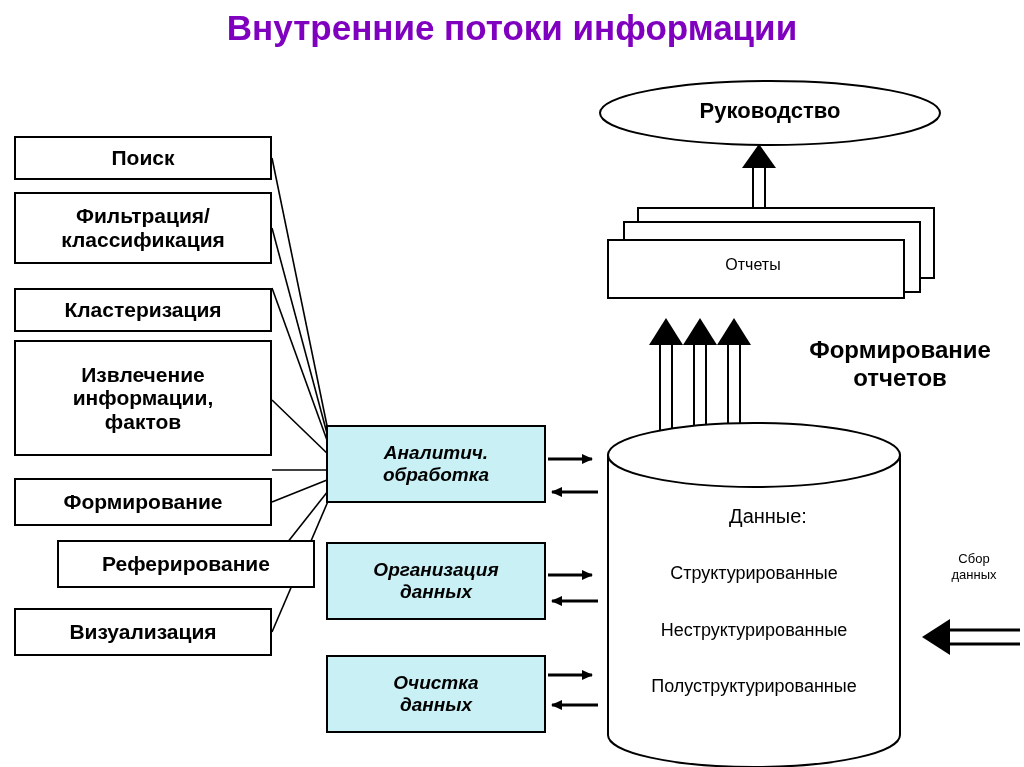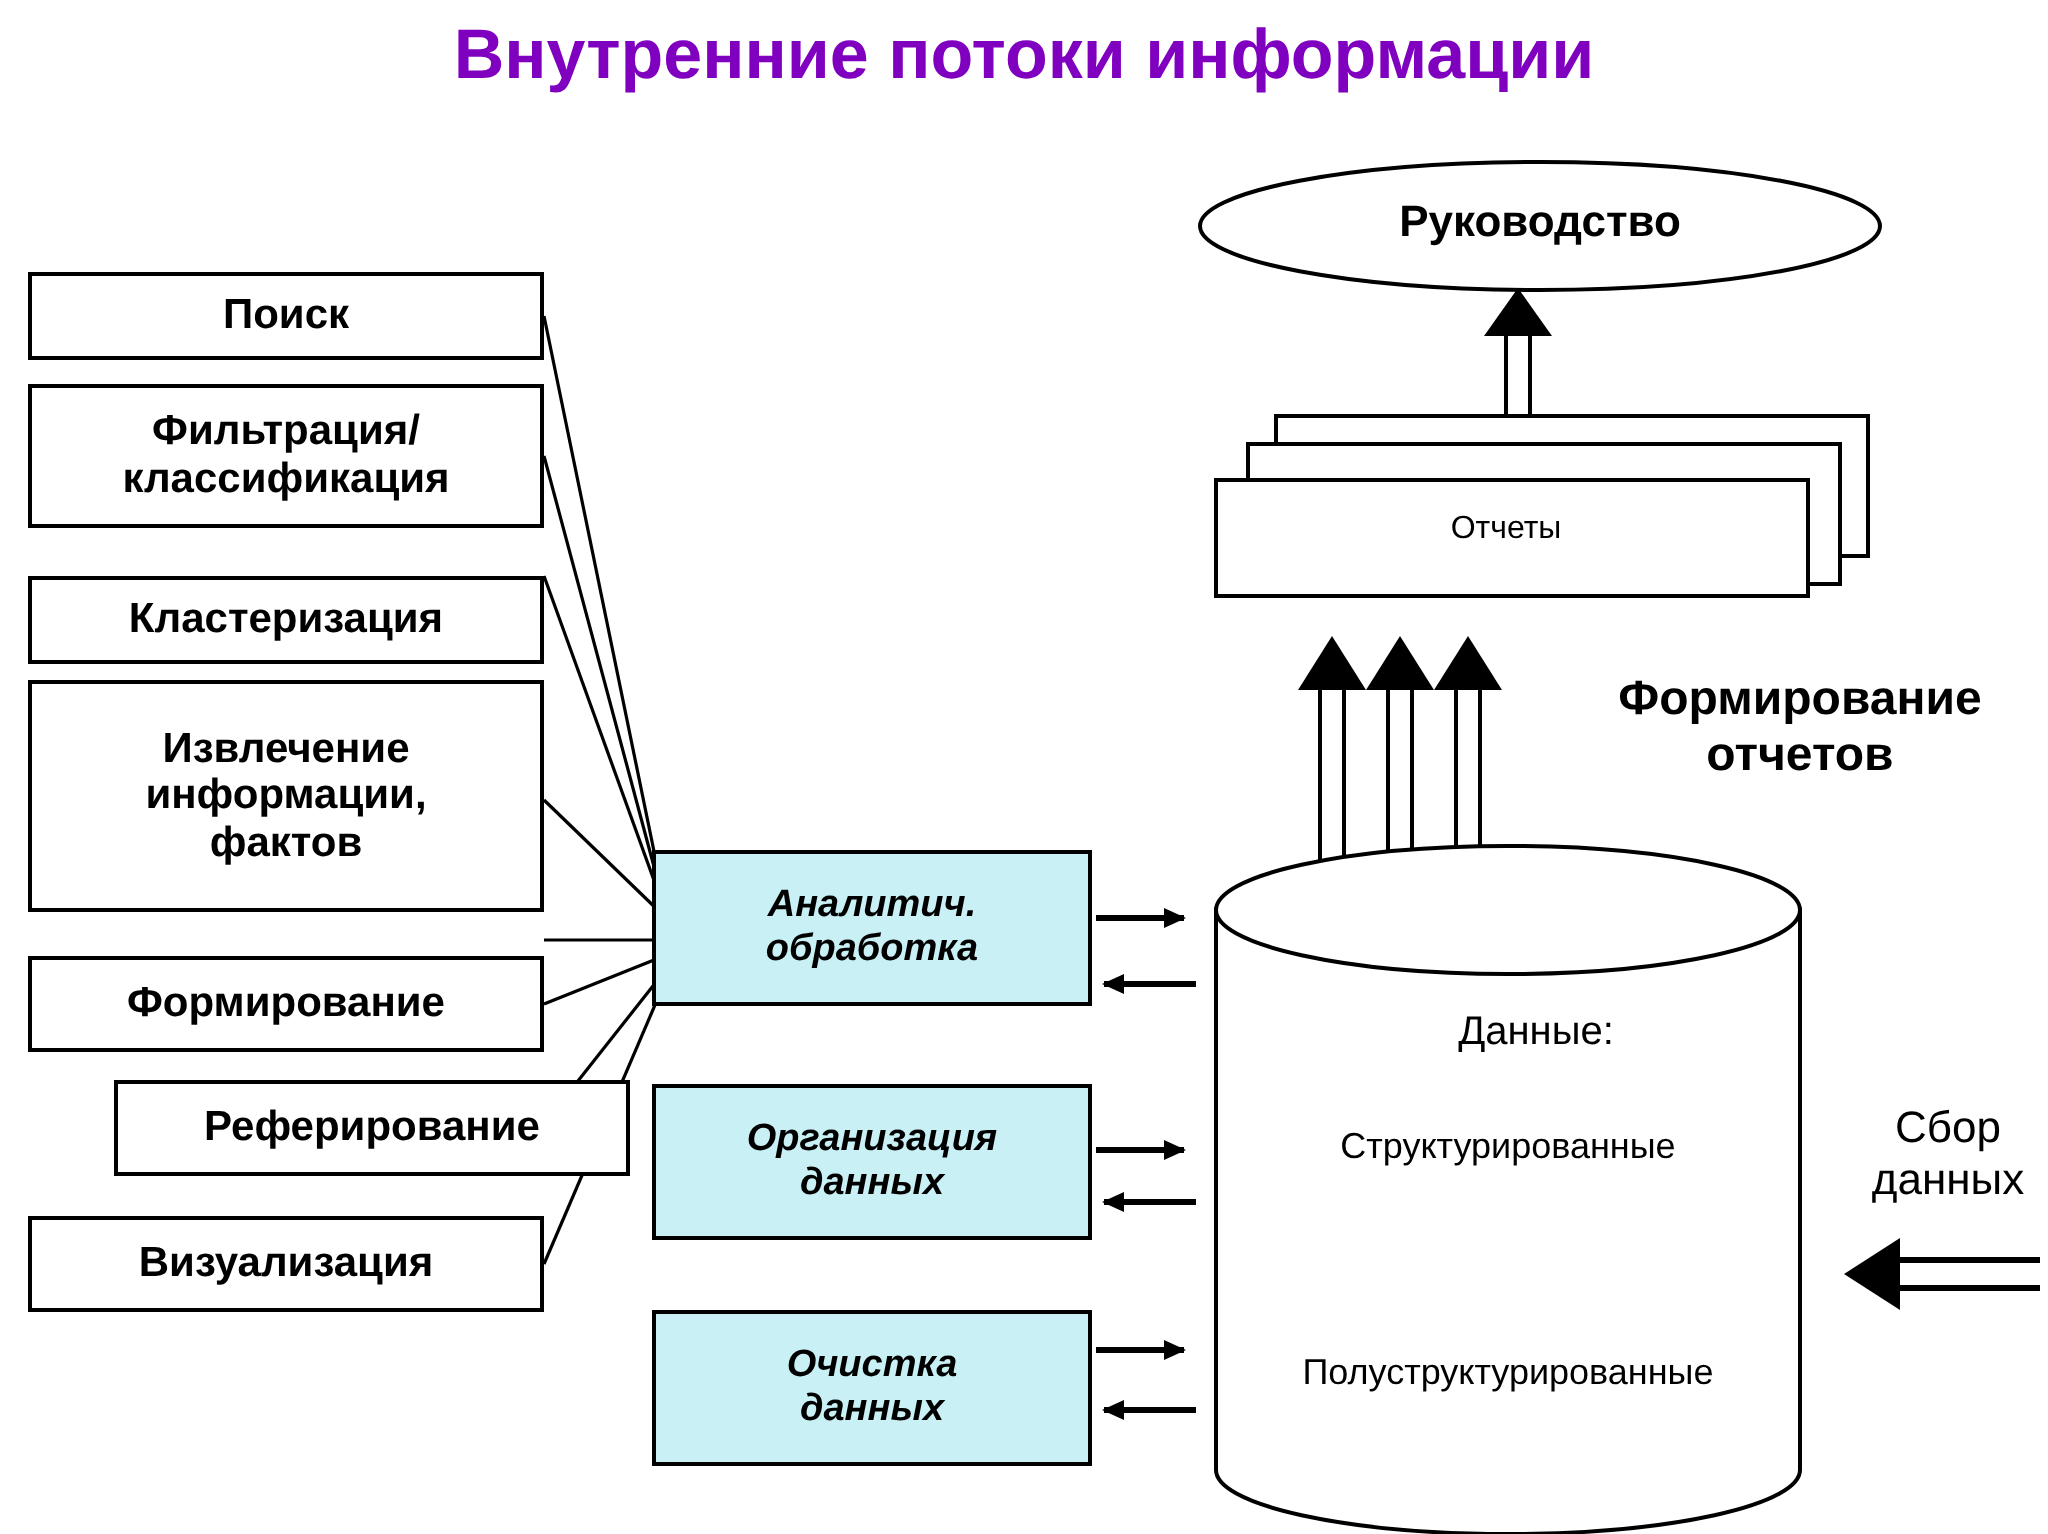--- a/index.html
+++ b/index.html
@@ -106,21 +106,21 @@
     font-size: 20px;
   }
 
   .cyl-label.small {
     font-size: 18px;
   }
 
   .side-label {
     position: absolute;
     text-align: center;
-    font-size: 22px;
+    font-size: 13px;
     line-height: 1.2;
   }
 </style>
 </head>
 <body>
 
 <div id="stage">
 
   <svg id="svg-layer" viewBox="0 0 1024 767">
     <defs>
@@ -245,18 +245,19 @@
 
   <div class="ellipse-label">Руководство</div>
 
   <div class="reports-label">Отчеты</div>
 
   <div class="free-text" style="left:780px; top:336px; width:240px; white-space:pre-line;">Формирование
 отчетов</div>
 
   <div class="cyl-label" style="left:608px; top:505px; width:292px;padding-left:14px;">Данные:</div>
   <div class="cyl-label small" style="left:608px; top:563px; width:292px;">Структурированные</div>
+  <div class="cyl-label small" style="left:608px; top:620px; width:292px;">Неструктурированные</div>
   <div class="cyl-label small" style="left:608px; top:676px; width:292px;">Полуструктурированные</div>
 
   <div class="side-label" style="left:928px; top:551px; width:92px; white-space:pre-line;">Сбор
 данных</div>
 
 </div>
 
 </body></html>

